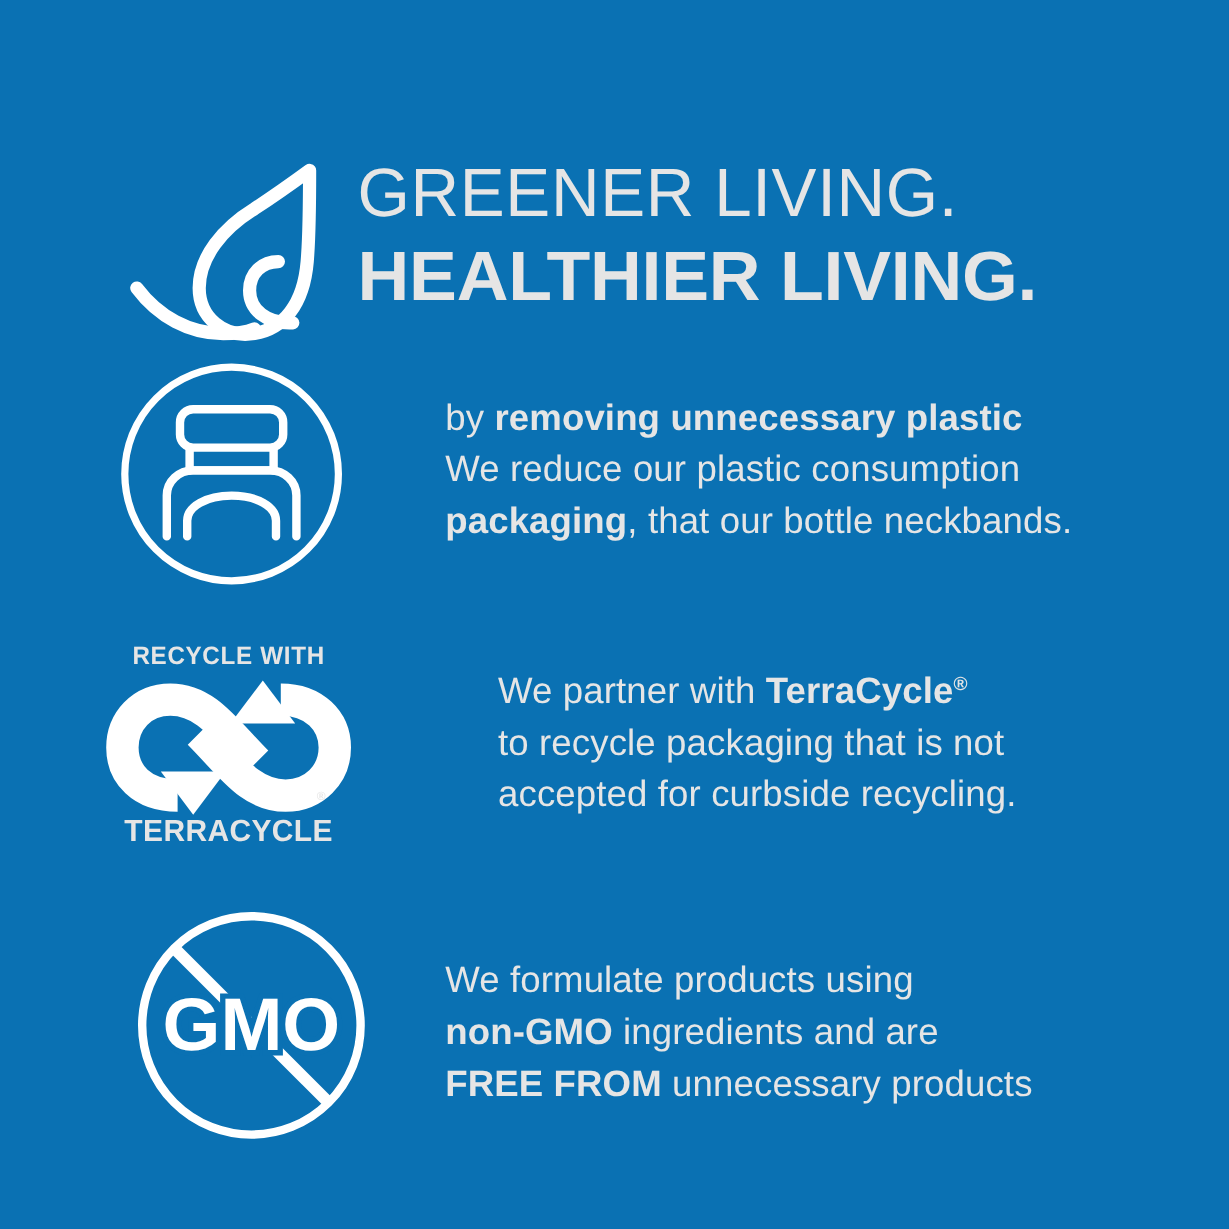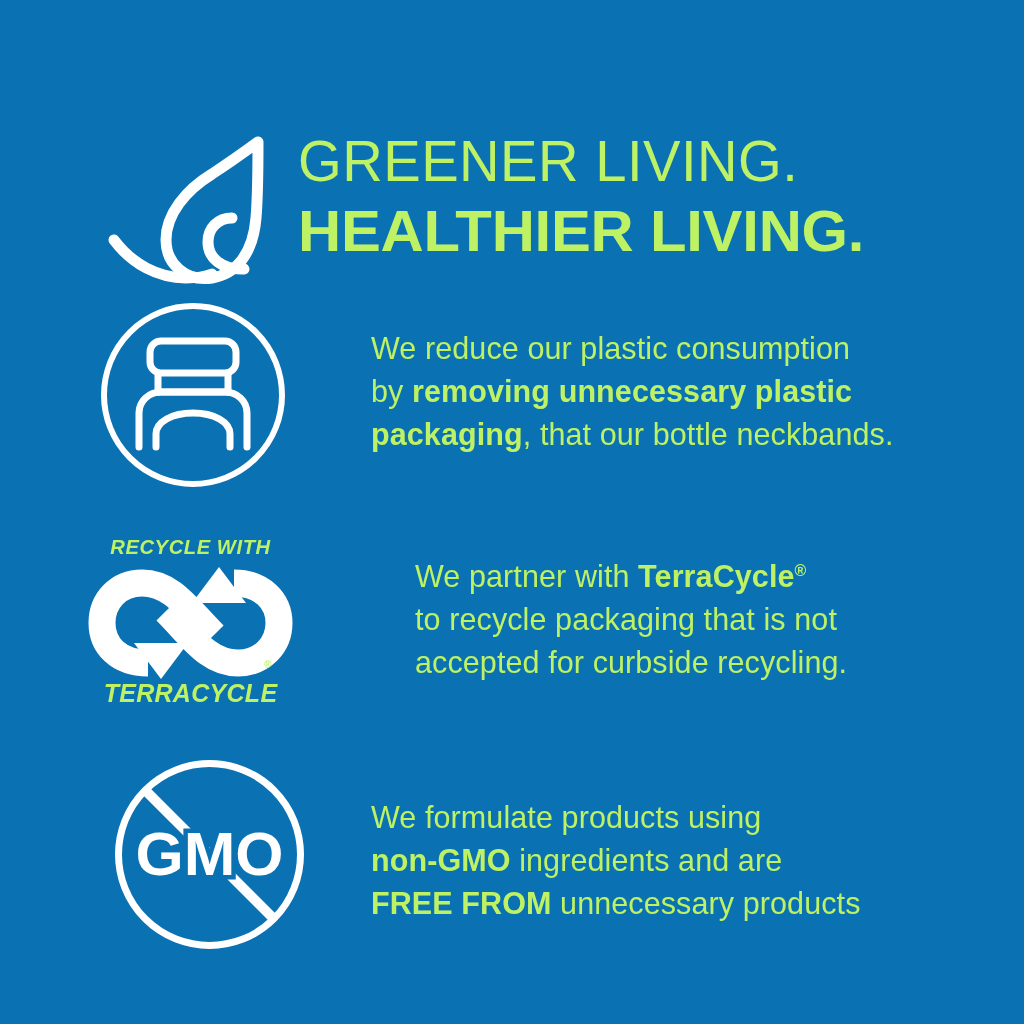--- a/index.html
+++ b/index.html
@@ -104,21 +104,20 @@
 
   #row-gmo { top: 755px; height: 200px; }
   #row-gmo .row-icon { left: 112px; top: 2px; width: 195px; height: 195px; }
   #row-gmo .row-copy { top: 5px; margin-top: 36px; }
 
   
   .tc-logo {
     position: relative;
     width: 205px;
     height: 180px;
-    font-style: italic;
   }
   .tc-top {
     position: absolute;
     top: 0px;
     left: 0;
     width: 205px;
     text-align: center;
     font-size: 21px;
     font-weight: 700;
     letter-spacing: 0.6px;
@@ -148,21 +147,21 @@
     top: 124px;
     font-size: 10px;
     font-weight: 700;
     opacity: 0.9;
   }
   svg { display: block; overflow: visible; }
 </style>
 </head>
 <body style="background: rgb(10, 113, 179);">
 
-<div class="poster" style="background: rgb(10, 113, 179); color: #bef264;">
+<div class="poster" style="background: rgb(10, 113, 179); color: #e5e5e5;">
 
   <div class="headline-block">
 
     <div class="leaf-mark">
       <svg viewBox="0 0 180 160" width="180" height="160" aria-hidden="true">
         <g fill="none" stroke="#ffffff" stroke-width="11" stroke-linecap="round" stroke-linejoin="round">
 
           <path d="M150 10 C150 10 150 62 148 86 C145 122 128 142 104 146 C78 150 58 132 58 108
                    C58 82 78 58 104 42 C124 29 150 10 150 10 Z"></path>
 
@@ -192,22 +191,22 @@
 
           <path d="M60 92 L130 92" stroke-width="7"></path>
 
           <path d="M41 147 L41 113 C41 101 51 92 63 92 L127 92 C139 92 149 101 149 113 L149 147" stroke-width="7"></path>
 
           <path d="M58 147 L58 134 C58 122 74 113 95 113 C116 113 132 122 132 134 L132 147" stroke-width="7"></path>
         </g>
       </svg>
     </div>
     <div class="row-copy">
+        <span class="line"><span>by </span><b>removing unnecessary plastic</b></span>
         <span class="line"><span>We reduce our plastic consumption</span></span>
-        <span class="line"><span>by </span><b>removing unnecessary plastic</b></span>
         <span class="line"><b>packaging</b><span>, that our bottle neckbands.</span></span>
       </div>
   </div>
 
   <div class="row" id="row-terracycle">
     <div class="row-icon">
       <div class="tc-logo">
         <div class="tc-top">RECYCLE WITH</div>
         <div class="tc-loop">
           <svg viewBox="0 0 205 116" width="205" height="116" aria-hidden="true">

